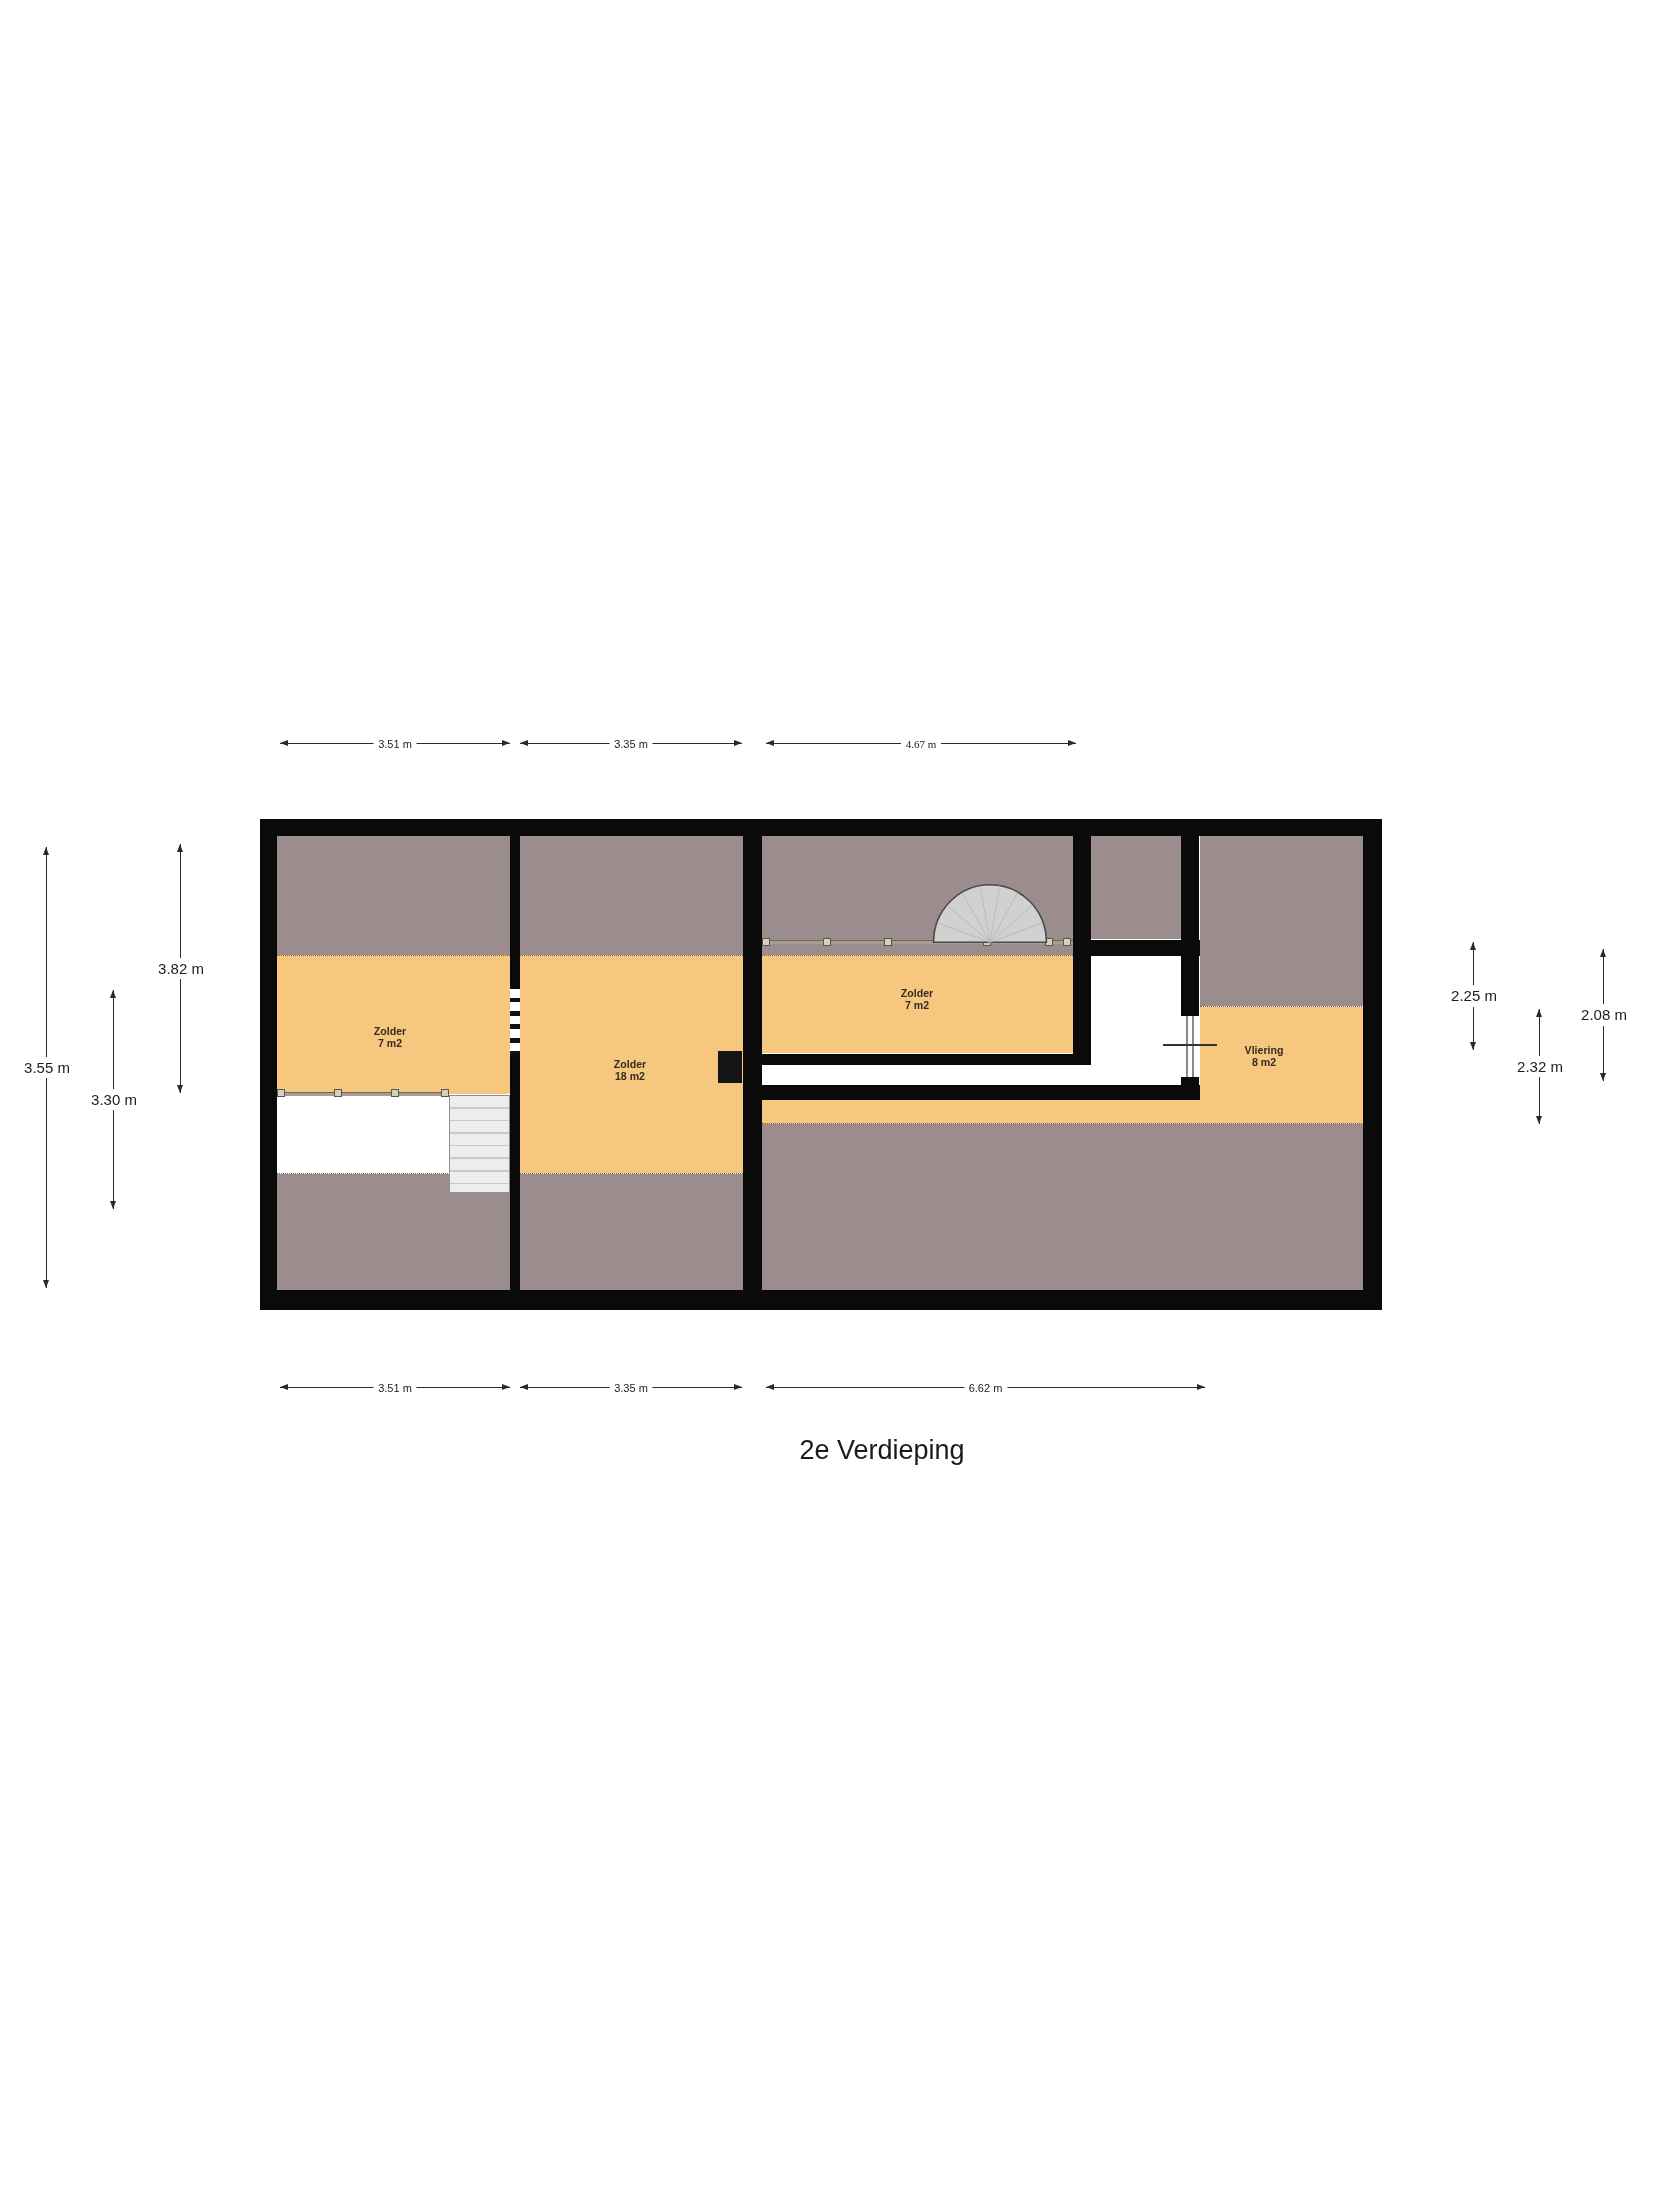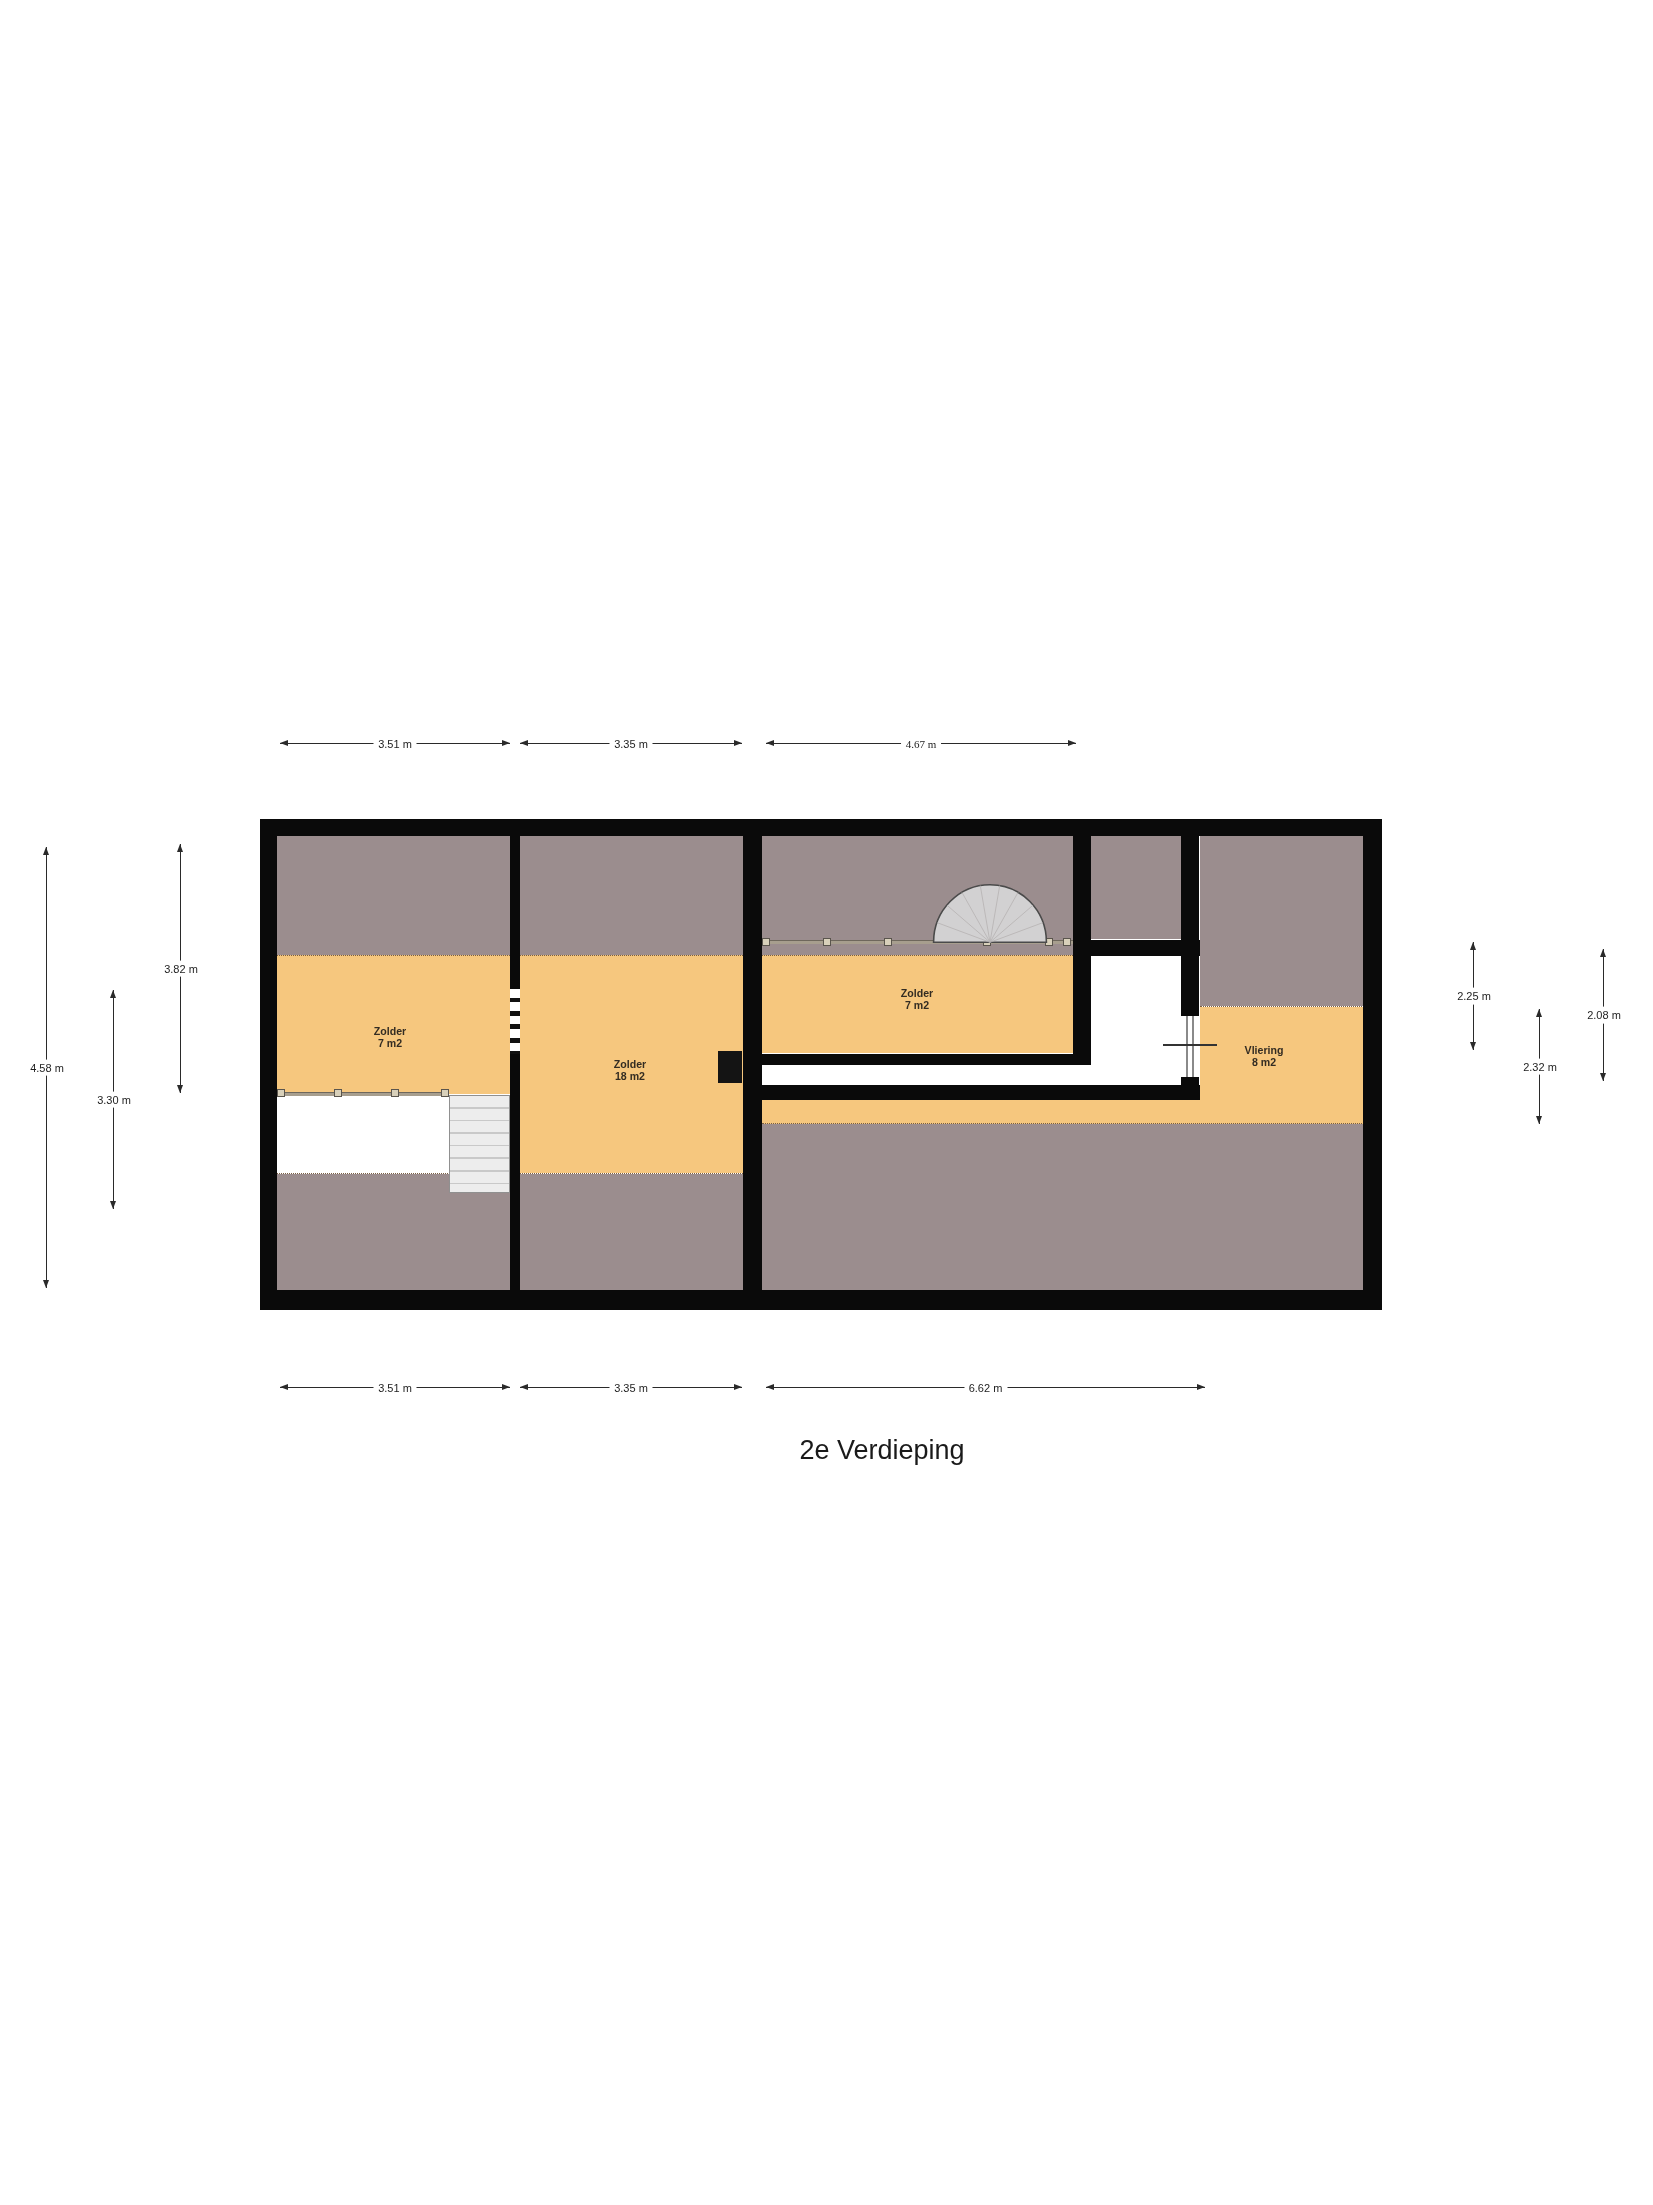--- a/index.html
+++ b/index.html
@@ -37,21 +37,21 @@
     border-top:3.2px solid transparent;border-bottom:3.2px solid transparent;border-left:8.7px solid #2a2a2a;}
   .hdim .lbl{position:absolute;left:50%;top:7px;transform:translate(-50%,-50%);
     background:#ffffff;padding:0 4.7px;font-size:11px;white-space:nowrap;}
   .vdim{position:absolute;width:14px;}
   .vdim .line{position:absolute;top:0;bottom:0;left:6.3px;width:0.8px;background:#2a2a2a;}
   .vdim .av-t{position:absolute;top:0;left:3.2px;width:0;height:0;
     border-left:3.2px solid transparent;border-right:3.2px solid transparent;border-bottom:8.7px solid #2a2a2a;}
   .vdim .av-b{position:absolute;bottom:0;left:3.2px;width:0;height:0;
     border-left:3.2px solid transparent;border-right:3.2px solid transparent;border-top:8.7px solid #2a2a2a;}
   .vdim .lbl{position:absolute;top:50%;left:7px;transform:translate(-50%,-50%);
-    background:#ffffff;padding:2.4px 1.6px;font-size:11px;white-space:nowrap;}
+    background:#ffffff;padding:2.4px 1.6px;font-size:15px;white-space:nowrap;}
   .plan-title{position:absolute;transform:translateX(-50%);font-size:27px;color:#1a1a1a;white-space:nowrap;}
 </style>
 </head>
 <body>
 
 <div class="abs" style="left:0;top:0;width:1654px;height:2205px;">
 
   <div class="grey" style="left:277px;top:836px;width:233px;height:119px;"></div>
   <div class="grey" style="left:520px;top:836px;width:223px;height:119px;"></div>
   <div class="grey" style="left:762px;top:836px;width:311px;height:119px;"></div>
@@ -185,21 +185,21 @@
     <div class="line"></div>
       <div class="ah-l"></div>
       <div class="ah-r"></div>
     <span class="lbl">6.62 m</span>
   </div>
 
   <div class="vdim" style="left:40px;top:847px;height:441px;">
     <div class="line"></div>
       <div class="av-t"></div>
       <div class="av-b"></div>
-    <span class="lbl">4.58 m</span>
+    <span class="lbl">3.55 m</span>
   </div>
   <div class="vdim" style="left:107px;top:990px;height:219px;">
     <div class="line"></div>
       <div class="av-t"></div>
       <div class="av-b"></div>
     <span class="lbl">3.30 m</span>
   </div>
   <div class="vdim" style="left:174px;top:844px;height:249px;">
     <div class="line"></div>
       <div class="av-t"></div>

